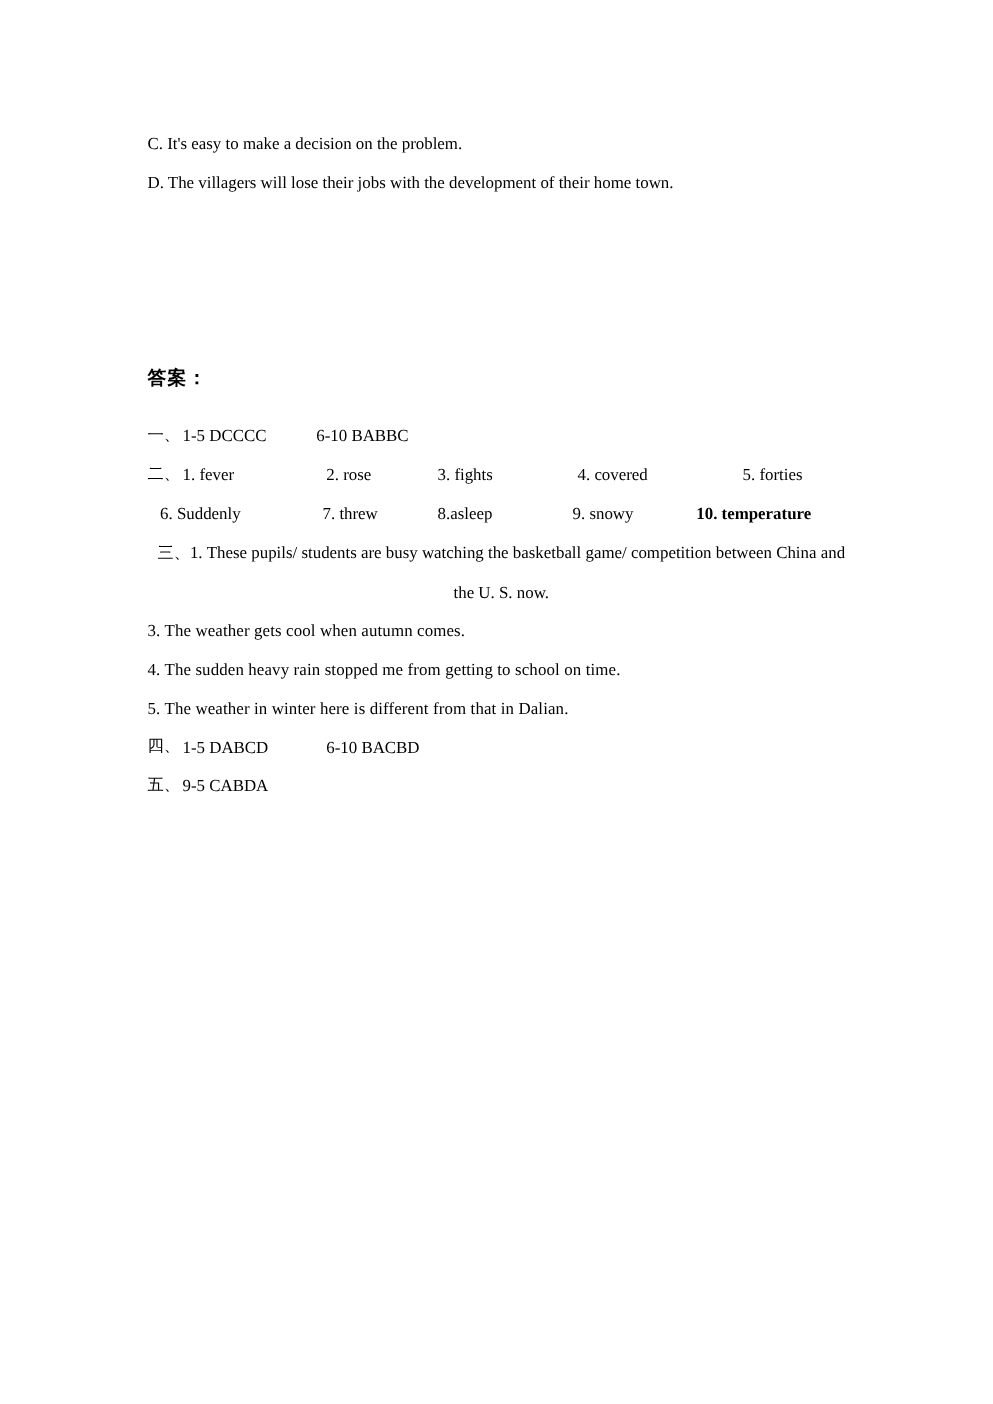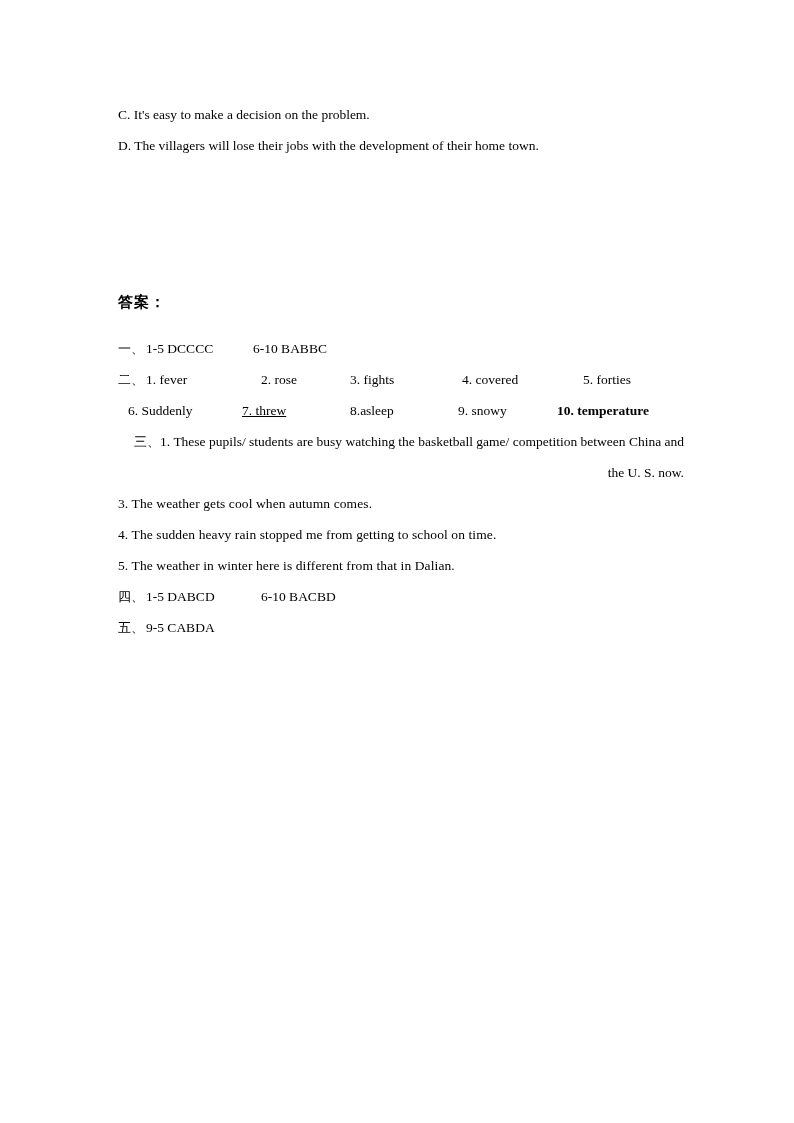--- a/index.html
+++ b/index.html
@@ -69,21 +69,21 @@
     white-space: pre;
   }
   .cn-num {
     font-family: "DejaVu Sans", "Liberation Sans", sans-serif;
     font-size: 13px;
   }
   .wrap-para {
     font-size: 13.5px;
     line-height: 31px;
     margin: 0;
-    text-align: right;
+    text-align: center;
     white-space: normal;
   }
 </style>
 </head>
 <body>
 
 <div class="page">
   <div class="content">
 
     <p class="opt-line">C. It's easy to make a decision on the problem.</p>
@@ -98,26 +98,26 @@
       <span class="cell" style="left:28px;">1-5 DCCCC</span>
       <span class="cell" style="left:135px;">6-10 BABBC</span>
     </div>
 
     <div class="row">
       <span class="cell cn-num" style="left:0px;">二、</span>
       <span class="cell" style="left:28px;">1. fever</span>
       <span class="cell" style="left:143px;">2. rose</span>
       <span class="cell" style="left:232px;">3. fights</span>
       <span class="cell" style="left:344px;text-align:center;">4. covered</span>
-      <span class="cell" style="left:465px;">5. forties</span>
+      <span class="cell" style="left:476px;">5. forties</span>
     </div>
 
     <div class="row">
       <span class="cell" style="left:10px;">6. Suddenly</span>
-      <span class="cell" style="left:124px;text-decoration:underline;">7. threw</span>
+      <span class="cell" style="left:140px;">7. threw</span>
       <span class="cell" style="left:232px;">8.asleep</span>
       <span class="cell" style="left:340px;">9. snowy</span>
       <span class="cell" style="left:439px;font-weight:bold;">10. temperature</span>
     </div>
 
     <p class="wrap-para"><span class="cn-num">三、</span><span>1. These pupils/ students are busy watching the basketball game/ competition between China and the U. S. now.</span></p>
 
     <p class="line">3. The weather gets cool when autumn comes.</p>
     <p class="line">4. The sudden heavy rain stopped me from getting to school on time.</p>
     <p class="line">5. The weather in winter here is different from that in Dalian.</p>

